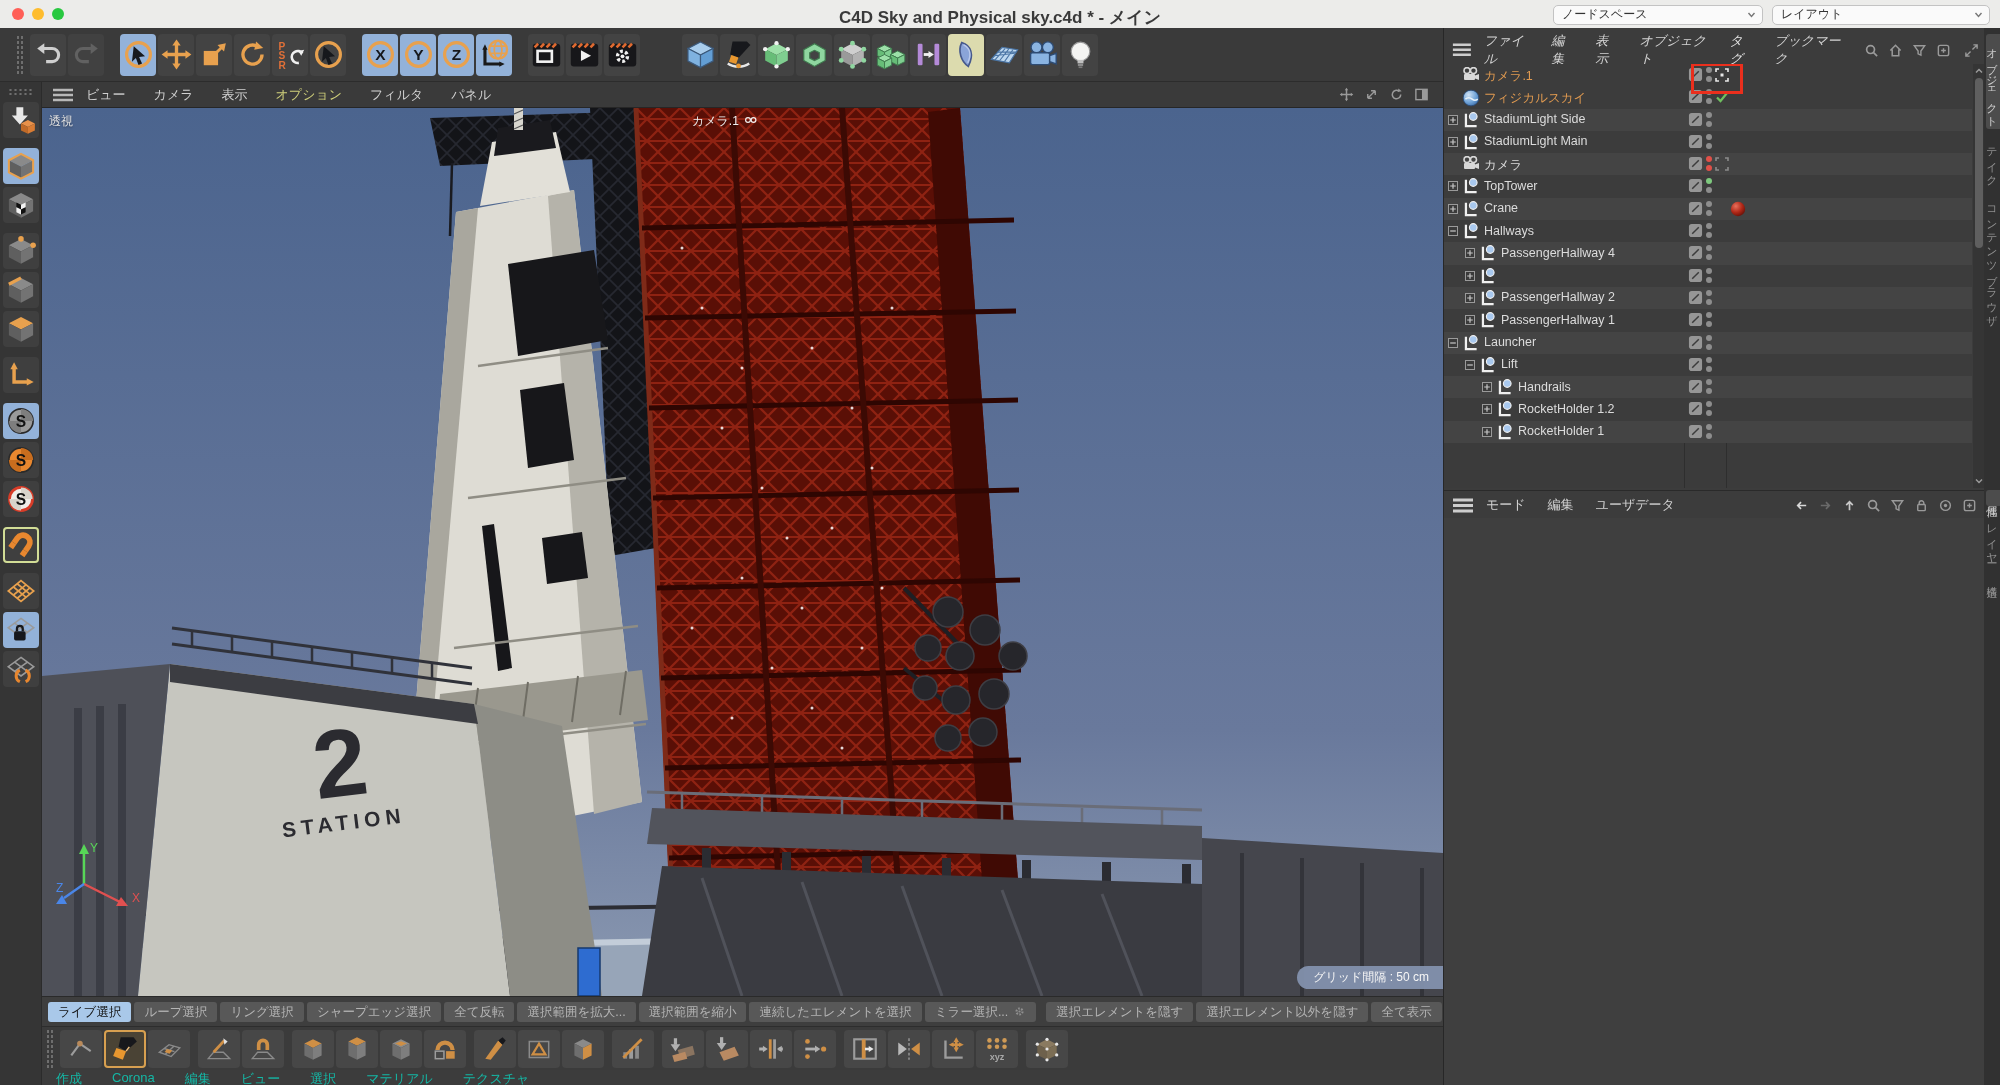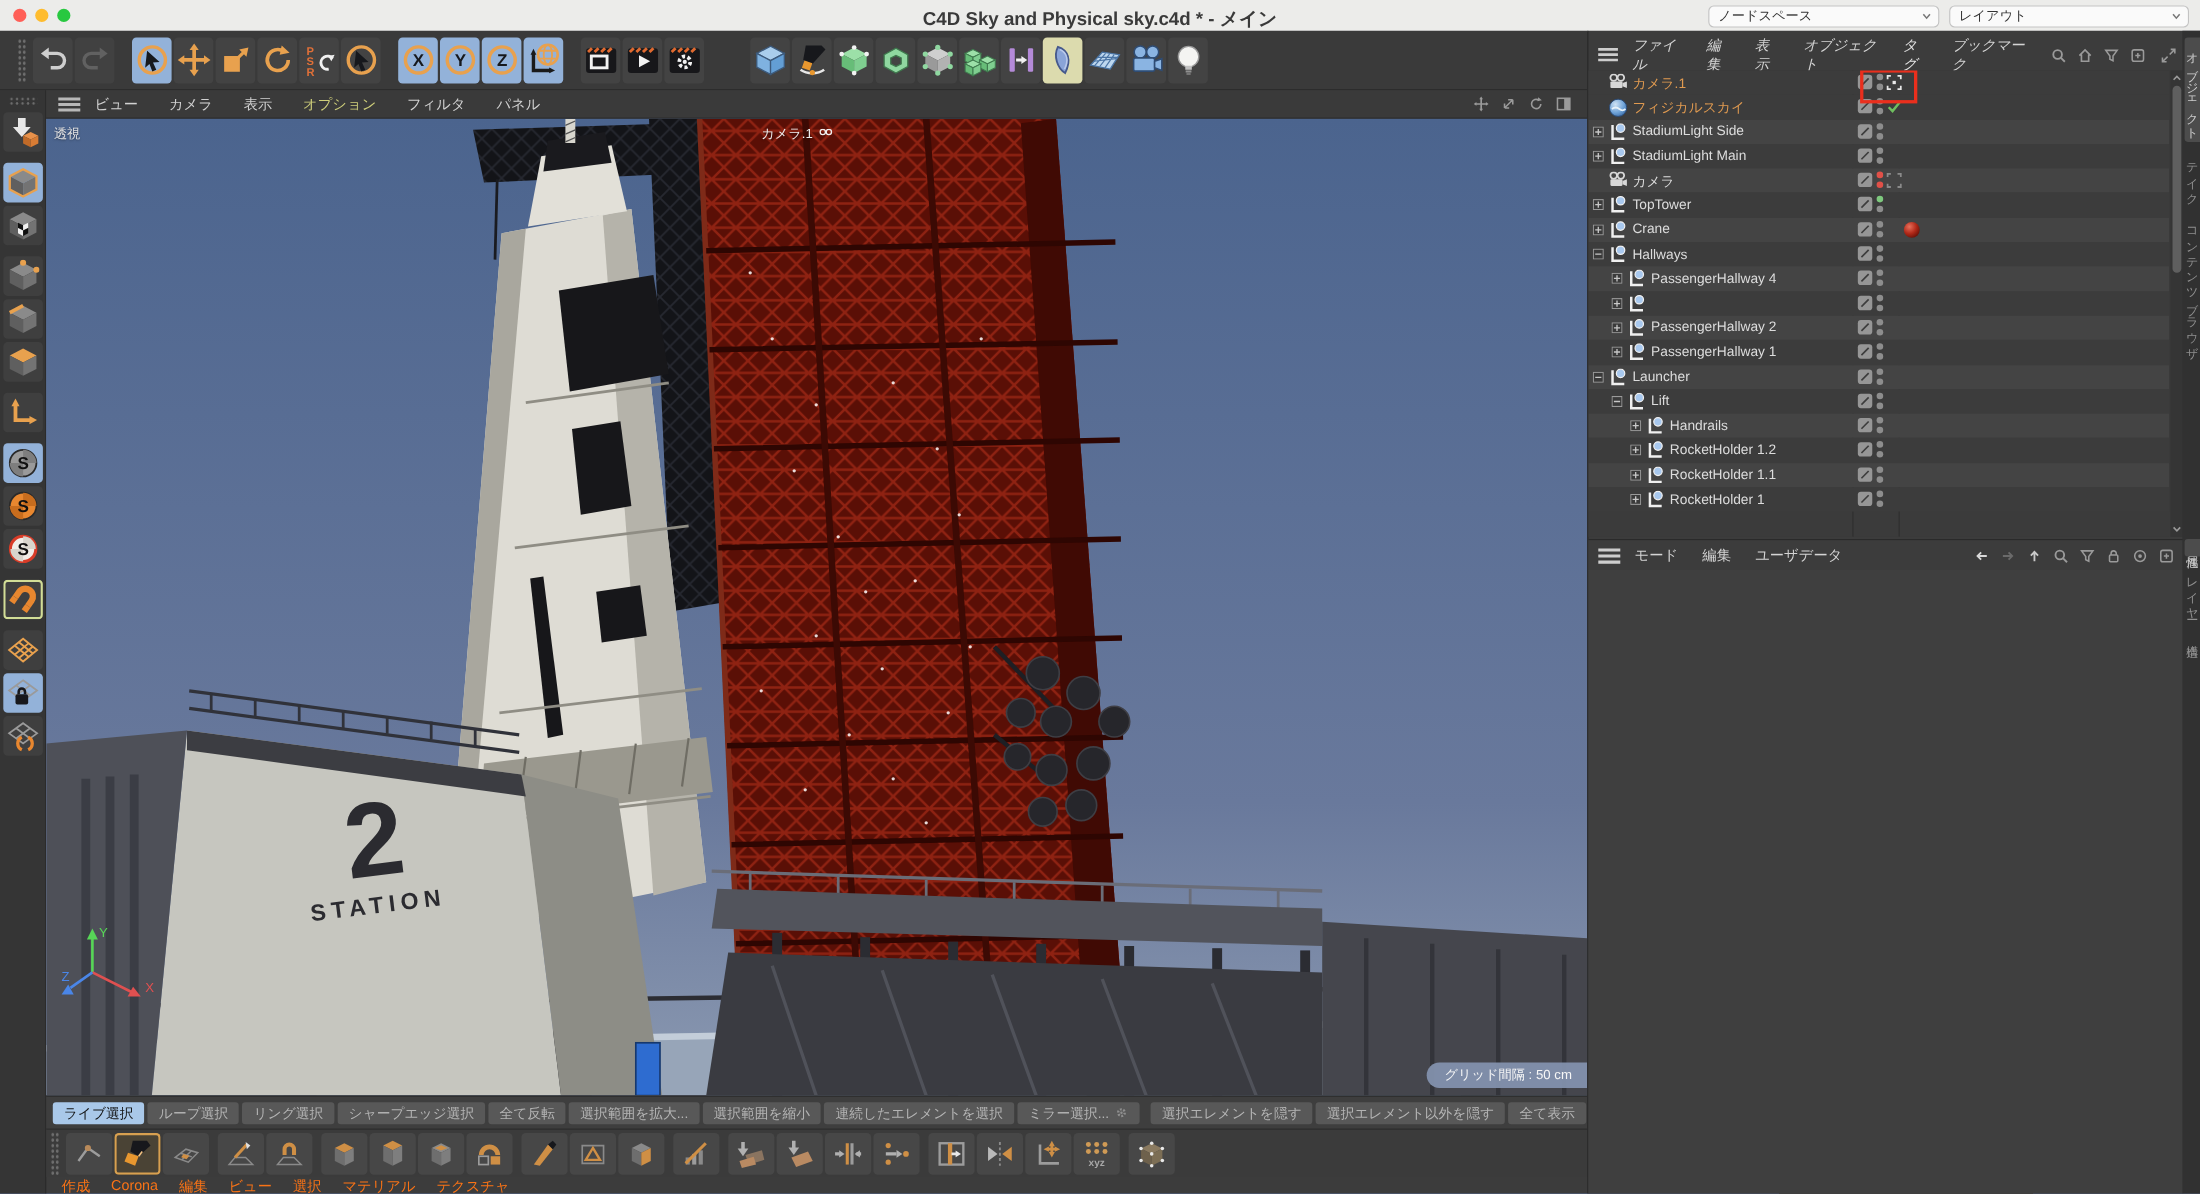--- a/index.html
+++ b/index.html
@@ -60,21 +60,21 @@
   .sel-btn .gear{width:13px;height:13px;}
 
   
   #bottom-toolbar{left:42px;top:1026px;width:1443px;height:44px;background:#3b3b3b;display:flex;align-items:center;padding-left:4px;box-sizing:border-box;border-top:1px solid #2d2d2d;}
   .bt-group{display:flex;gap:2px;margin-right:8px;}
   .btn2{width:42px;height:38px;border-radius:4px;background:#474747;display:flex;align-items:center;justify-content:center;}
   .btn2 .tbicon{width:28px;height:28px;text-align:center;}
   .btn2.act-orange{background:#4a4335;box-shadow:inset 0 0 0 2px #d8a050;}
 
   
-  #bottom-menu{left:42px;top:1070px;width:1443px;height:15px;display:flex;gap:19px;padding-left:14px;font-size:13px;color:#f97316;overflow:hidden;}
+  #bottom-menu{left:42px;top:1070px;width:1443px;height:15px;display:flex;gap:30px;padding-left:14px;font-size:13px;color:#14b8a6;overflow:hidden;}
 
   
   #right-panel{left:1443px;top:28px;width:557px;height:1057px;background:#3c3c3c;border-left:1px solid #272727;box-sizing:border-box;}
   #om-menubar{position:absolute;left:0;top:8px;width:541px;height:28px;display:flex;align-items:center;font-size:13px;color:#d4d4d4;}
   #om-menubar .burger{width:22px;height:15px;margin:0 12px 0 8px;}
   .om-menu-item{margin-right:22px;}
   .om-menu-item.hl{color:#e5e5e5;}
   #om-icons{margin-left:auto;display:flex;gap:9px;margin-right:6px;align-items:center;}
   #om-icons span{width:15px;height:15px;display:block;}
   #om-dock{margin-left:4px;}
@@ -1543,45 +1543,20 @@
             <rect x="0.5" y="0.5" width="9" height="9" fill="#3a3a3a" stroke="#9a9a9a"></rect>
             <path d="M2.2 5 H7.8 M5 2.2 V7.8" stroke="#c8c8c8" stroke-width="1.2"></path>
           </svg>
         </span>
         <span class="om-objicon" style="left: 52px;">
           <svg viewBox="0 0 16 15">
             <path d="M3.5 1.5 V12.5 H13" fill="none" stroke="#f0f0f0" stroke-width="2"></path>
             <circle cx="10" cy="4" r="3.4" fill="#a8c8ee" stroke="#f0f0f0"></circle>
           </svg>
         </span>
-        <span class="om-label" style="left: 74px;">RocketHolder 1.1</span>
-        <span class="om-edit">
-          <svg viewBox="0 0 16 16">
-            <rect x="1" y="1" width="14" height="14" rx="3" fill="#969696"></rect>
-            <path d="M4.5 11.5 L11.5 4.5" stroke="#3c3c3c" stroke-width="1.6"></path>
-          </svg>
-        </span>
-        <span class="om-dots">
-          <i></i>
-          <i></i>
-        </span>
-      </div>
-      <div class="om-row">
-        <span class="om-exp" style="left: 38px;">
-          <svg viewBox="0 0 10 10">
-            <rect x="0.5" y="0.5" width="9" height="9" fill="#3a3a3a" stroke="#9a9a9a"></rect>
-            <path d="M2.2 5 H7.8 M5 2.2 V7.8" stroke="#c8c8c8" stroke-width="1.2"></path>
-          </svg>
-        </span>
-        <span class="om-objicon" style="left: 52px;">
-          <svg viewBox="0 0 16 15">
-            <path d="M3.5 1.5 V12.5 H13" fill="none" stroke="#f0f0f0" stroke-width="2"></path>
-            <circle cx="10" cy="4" r="3.4" fill="#a8c8ee" stroke="#f0f0f0"></circle>
-          </svg>
-        </span>
         <span class="om-label" style="left: 74px;">RocketHolder 1</span>
         <span class="om-edit">
           <svg viewBox="0 0 16 16">
             <rect x="1" y="1" width="14" height="14" rx="3" fill="#969696"></rect>
             <path d="M4.5 11.5 L11.5 4.5" stroke="#3c3c3c" stroke-width="1.6"></path>
           </svg>
         </span>
         <span class="om-dots">
           <i></i>
           <i></i>

